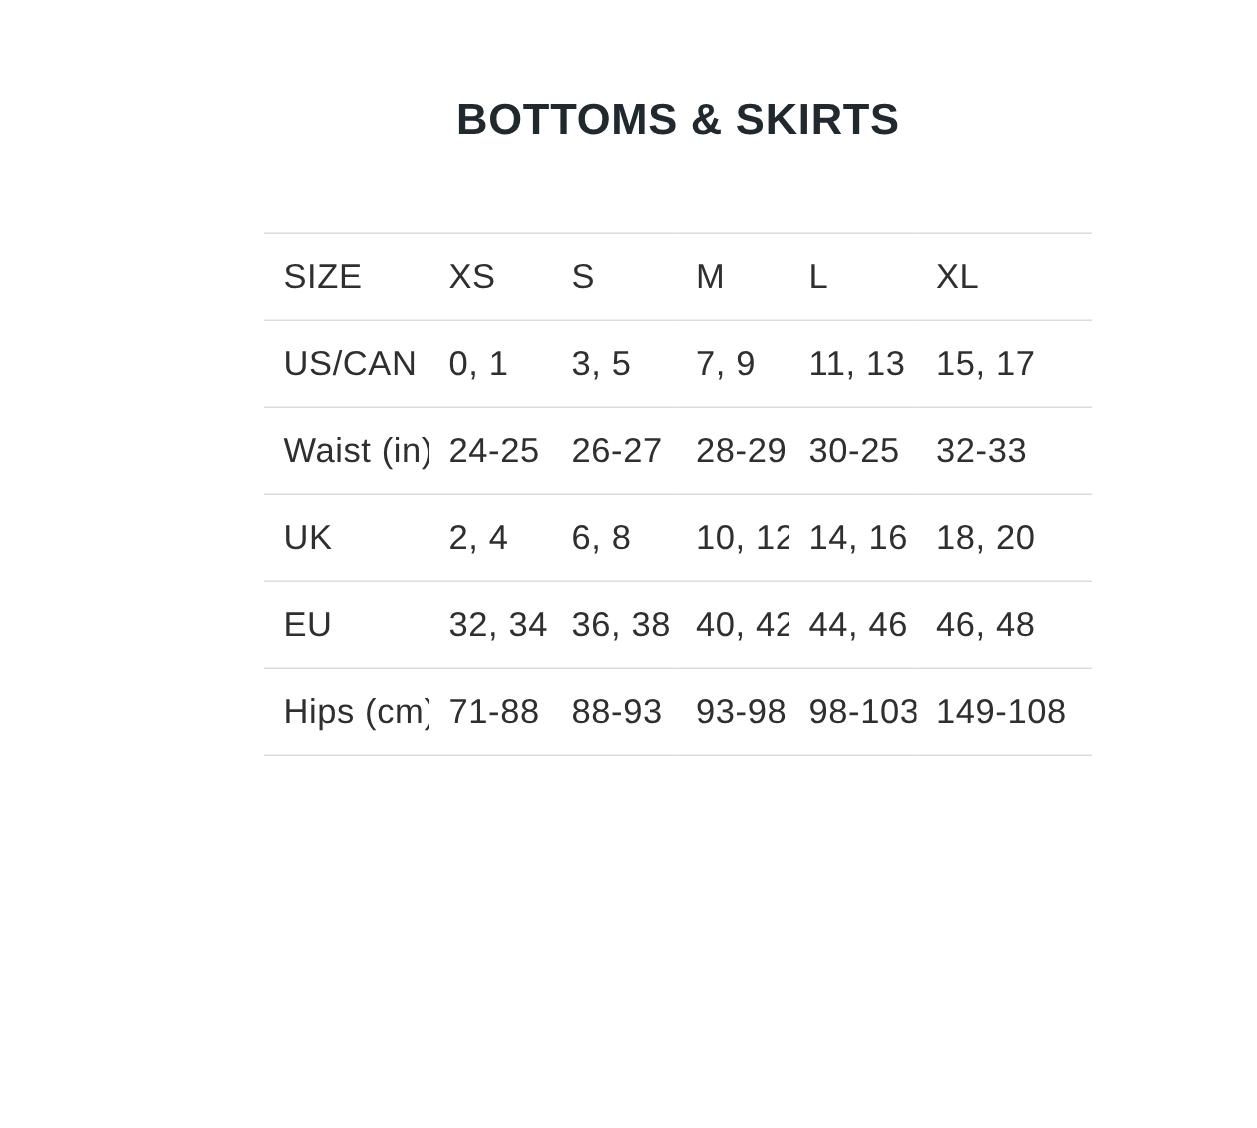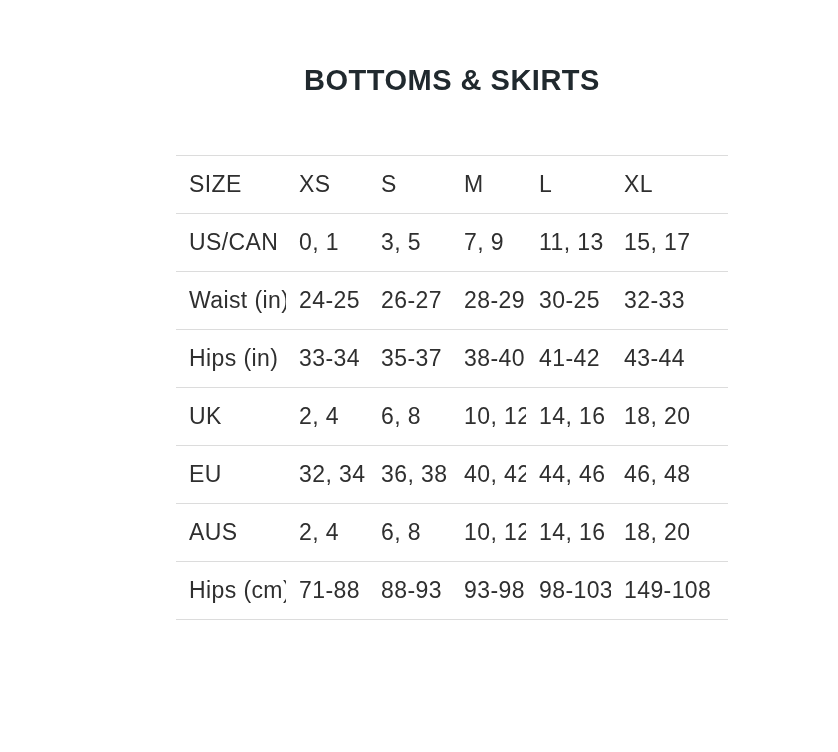--- a/index.html
+++ b/index.html
@@ -99,52 +99,36 @@
       </tr>
       <tr>
         <td>Waist (in)</td>
         <td>24-25</td>
         <td>26-27</td>
         <td>28-29</td>
         <td>30-25</td>
         <td>32-33</td>
       </tr>
       <tr>
-        <td>Hips (in)</td>
-        <td>33-34</td>
-        <td>35-37</td>
-        <td>38-40</td>
-        <td>41-42</td>
-        <td>43-44</td>
-      </tr>
-      <tr>
         <td>UK</td>
         <td>2, 4</td>
         <td>6, 8</td>
         <td>10, 12</td>
         <td>14, 16</td>
         <td>18, 20</td>
       </tr>
       <tr>
         <td>EU</td>
         <td>32, 34</td>
         <td>36, 38</td>
         <td>40, 42</td>
         <td>44, 46</td>
         <td>46, 48</td>
       </tr>
       <tr>
-        <td>AUS</td>
-        <td>2, 4</td>
-        <td>6, 8</td>
-        <td>10, 12</td>
-        <td>14, 16</td>
-        <td>18, 20</td>
-      </tr>
-      <tr>
         <td>Hips (cm)</td>
         <td>71-88</td>
         <td>88-93</td>
         <td>93-98</td>
         <td>98-103</td>
         <td>149-108</td>
       </tr>
     </tbody>
   </table>
 

